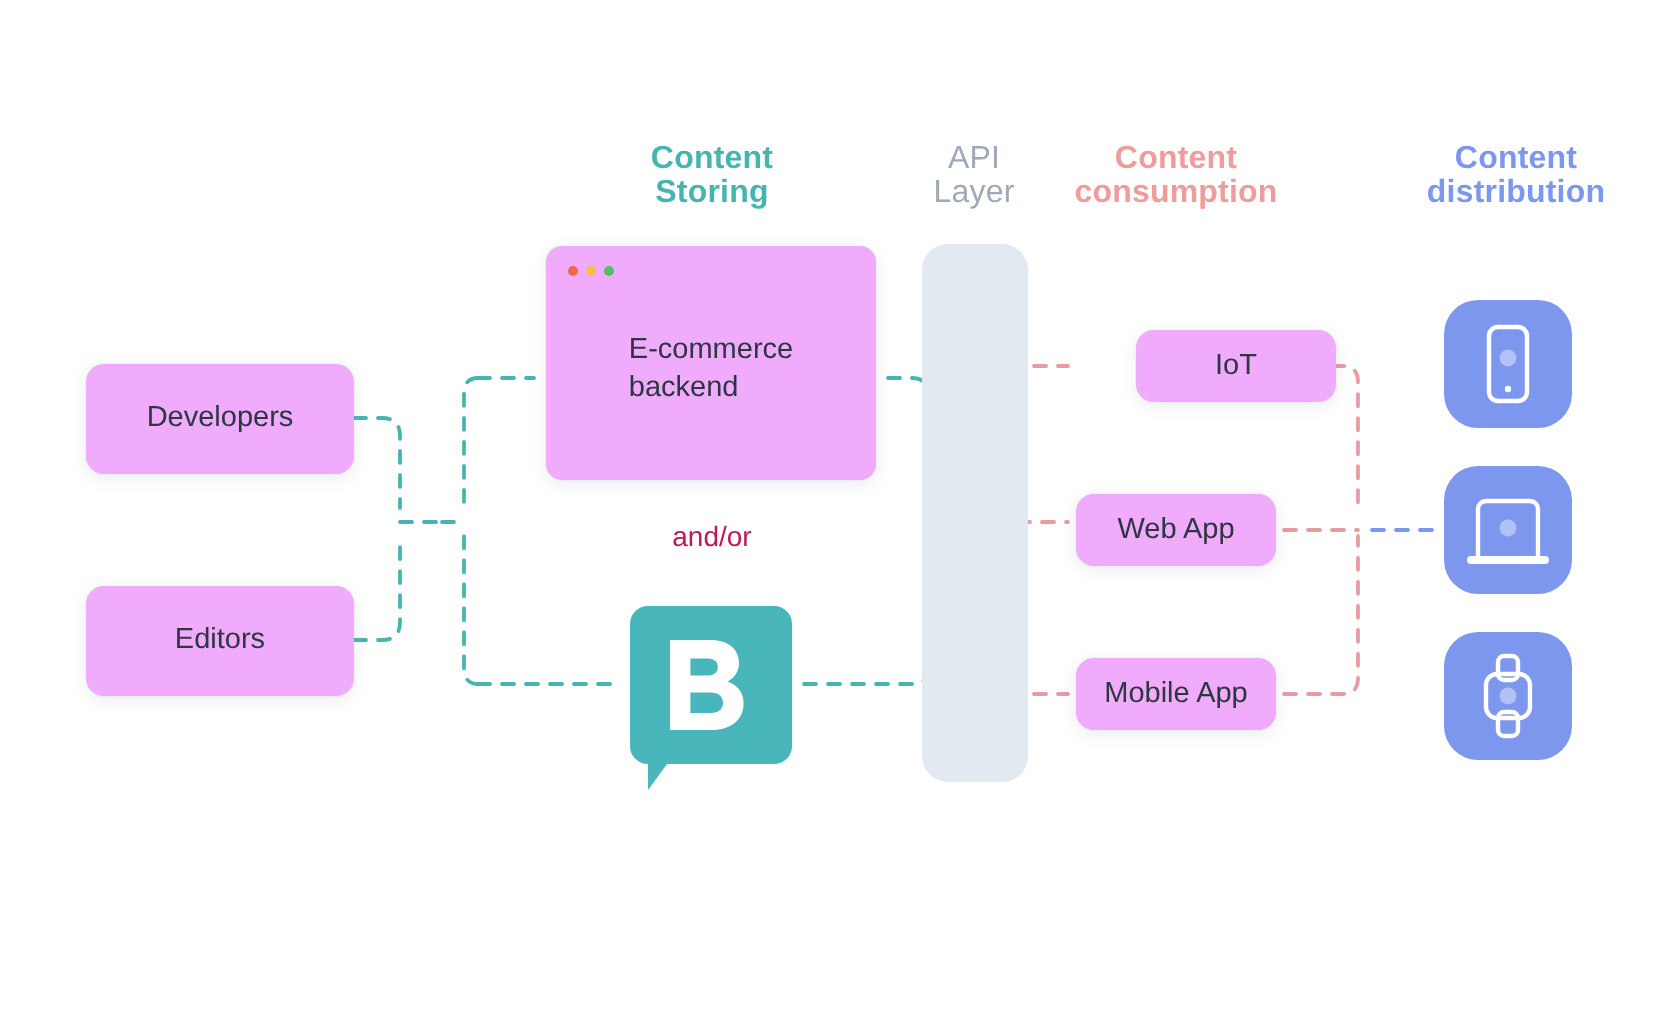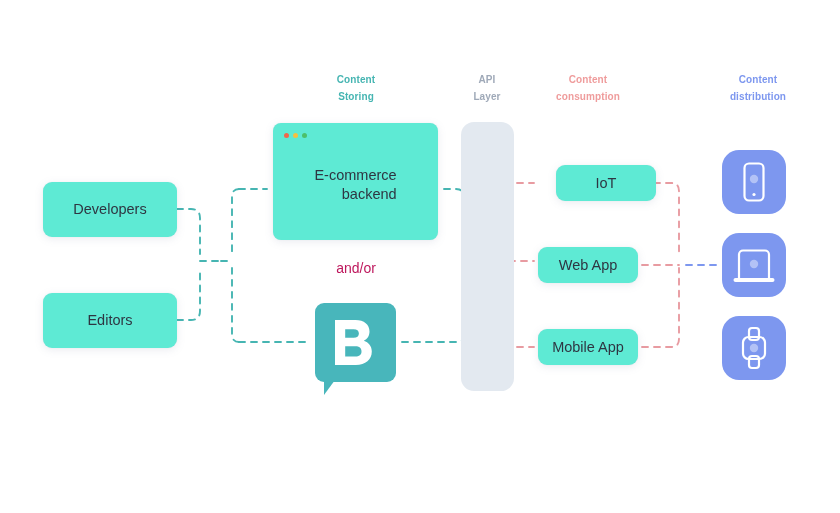--- a/index.html
+++ b/index.html
@@ -16,41 +16,41 @@
     width: 840px;
     height: 513px;
     background: #ffffff;
     overflow: hidden;
   }
 
   
   .col-head {
     position: absolute;
     text-align: center;
-    font-size: 10px;
+    font-size: 16px;
     line-height: 17px;
     font-weight: 600;
     letter-spacing: .1px;
     white-space: pre-line;
   }
   #head-storing       { left: 300px; top: 71px;  width: 112px; color: #46b5b2; }
-  #head-api           { left: 442px; top: 71px;  width: 90px;  color: #9fa9b8; font-weight: 700; }
+  #head-api           { left: 442px; top: 71px;  width: 90px;  color: #9fa9b8; font-weight: 400; }
   #head-consumption   { left: 524px; top: 71px;  width: 128px; color: #ef9c9c; }
   #head-distribution  { left: 696px; top: 71px;  width: 124px; color: #7d97ef; }
 
   
   .card {
     position: absolute;
-    background: #5eead4;
+    background: #f0abfc;
     border-radius: 9px;
     box-shadow: 0 2px 9px rgba(120,130,160,.15), 0 0 1px rgba(120,130,160,.18);
     display: flex;
     align-items: center;
     justify-content: center;
-    text-align: right;
+    text-align: left;
     color: #2e3642;
     font-size: 14.5px;
     line-height: 19px;
     white-space: pre-line;
   }
 
   
   #card-developers { left: 43px;  top: 182px; width: 134px; height: 55px; }
   #card-editors    { left: 43px;  top: 293px; width: 134px; height: 55px; }
 
@@ -126,21 +126,21 @@
   
   #api-slab {
     position: absolute;
     left: 461px; top: 122px;
     width: 53px; height: 269px;
     background: #e3e9f0;
     border-radius: 13px;
   }
 
   
-  #card-iot     { left: 556px; top: 165px; width: 100px; height: 36px; }
+  #card-iot     { left: 568px; top: 165px; width: 100px; height: 36px; }
   #card-webapp  { left: 538px; top: 247px; width: 100px; height: 36px; }
   #card-mobile  { left: 538px; top: 329px; width: 100px; height: 36px; }
 
   
   .device {
     position: absolute;
     width: 64px; height: 64px;
     border-radius: 17px;
     background: #7d97ef;
   }

